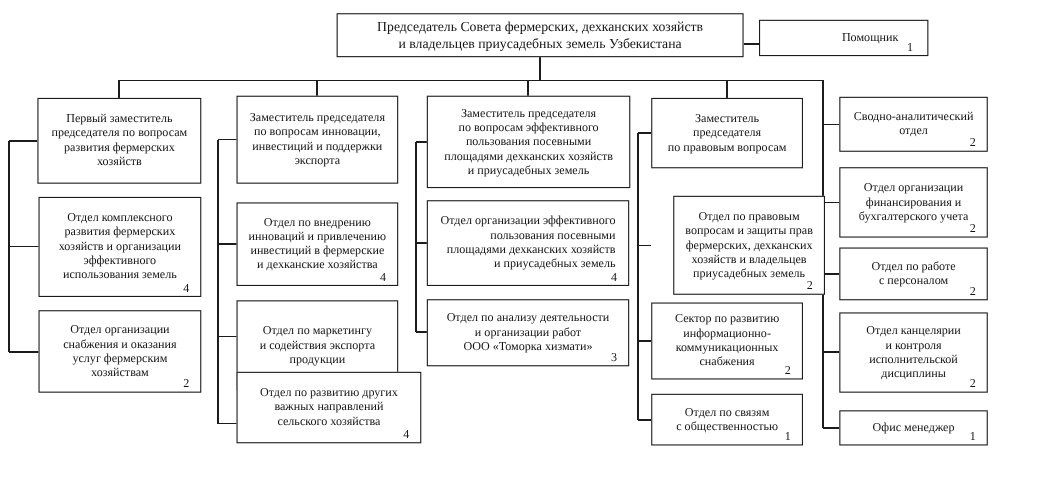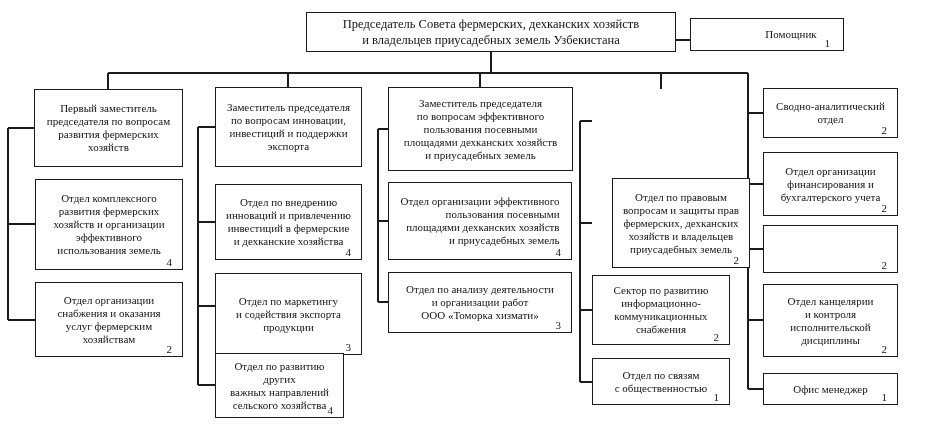--- a/index.html
+++ b/index.html
@@ -112,21 +112,21 @@
 инвестиций в фермерские
 и дехканские хозяйства</span>
     <span class="cnt">4</span>
   </div>
   <div class="box" style="left:215px;top:273px;width:147px;height:82px;">
     <span class="lbl">Отдел по маркетингу
 и содействия экспорта
 продукции</span>
     <span class="cnt">3</span>
   </div>
-  <div class="box" style="left:215px;top:353px;width:129px;height:65px;">
+  <div class="box" style="left:215px;top:338px;width:168px;height:65px;">
     <span class="lbl">Отдел по развитию других
 важных направлений
 сельского хозяйства</span>
     <span class="cnt">4</span>
   </div>
 
   <div class="box" style="left:388px;top:87px;width:185px;height:84px;">
     <span class="lbl">Заместитель председателя
 по вопросам эффективного
 пользования посевными
@@ -140,20 +140,25 @@
 и приусадебных земель</span>
     <span class="cnt">4</span>
   </div>
   <div class="box" style="left:388px;top:272px;width:184px;height:61px;">
     <span class="lbl">Отдел по анализу деятельности
 и организации работ
 ООО «Томорка хизмати»</span>
     <span class="cnt">3</span>
   </div>
 
+  <div class="box" style="left:592px;top:89px;width:138px;height:64px;">
+    <span class="lbl">Заместитель
+председателя
+по правовым вопросам</span>
+  </div>
   <div class="box" style="left:592px;top:178px;width:138px;height:90px;margin-left:20px;">
     <span class="lbl">Отдел по правовым
 вопросам и защиты прав
 фермерских, дехканских
 хозяйств и владельцев
 приусадебных земель</span>
     <span class="cnt">2</span>
   </div>
   <div class="box" style="left:592px;top:275px;width:138px;height:70px;">
     <span class="lbl">Сектор по развитию
@@ -173,20 +178,22 @@
 отдел</span>
     <span class="cnt">2</span>
   </div>
   <div class="box" style="left:763px;top:152px;width:135px;height:64px;">
     <span class="lbl">Отдел организации
 финансирования и
 бухгалтерского учета</span>
     <span class="cnt">2</span>
   </div>
   <div class="box" style="left:763px;top:225px;width:135px;height:48px;">
+    <span class="lbl">Отдел по работе
+с персоналом</span>
     <span class="cnt">2</span>
   </div>
   <div class="box" style="left:763px;top:284px;width:135px;height:73px;">
     <span class="lbl">Отдел канцелярии
 и контроля
 исполнительской
 дисциплины</span>
     <span class="cnt">2</span>
   </div>
   <div class="box" style="left:763px;top:373px;width:135px;height:32px;align-items:center;">

